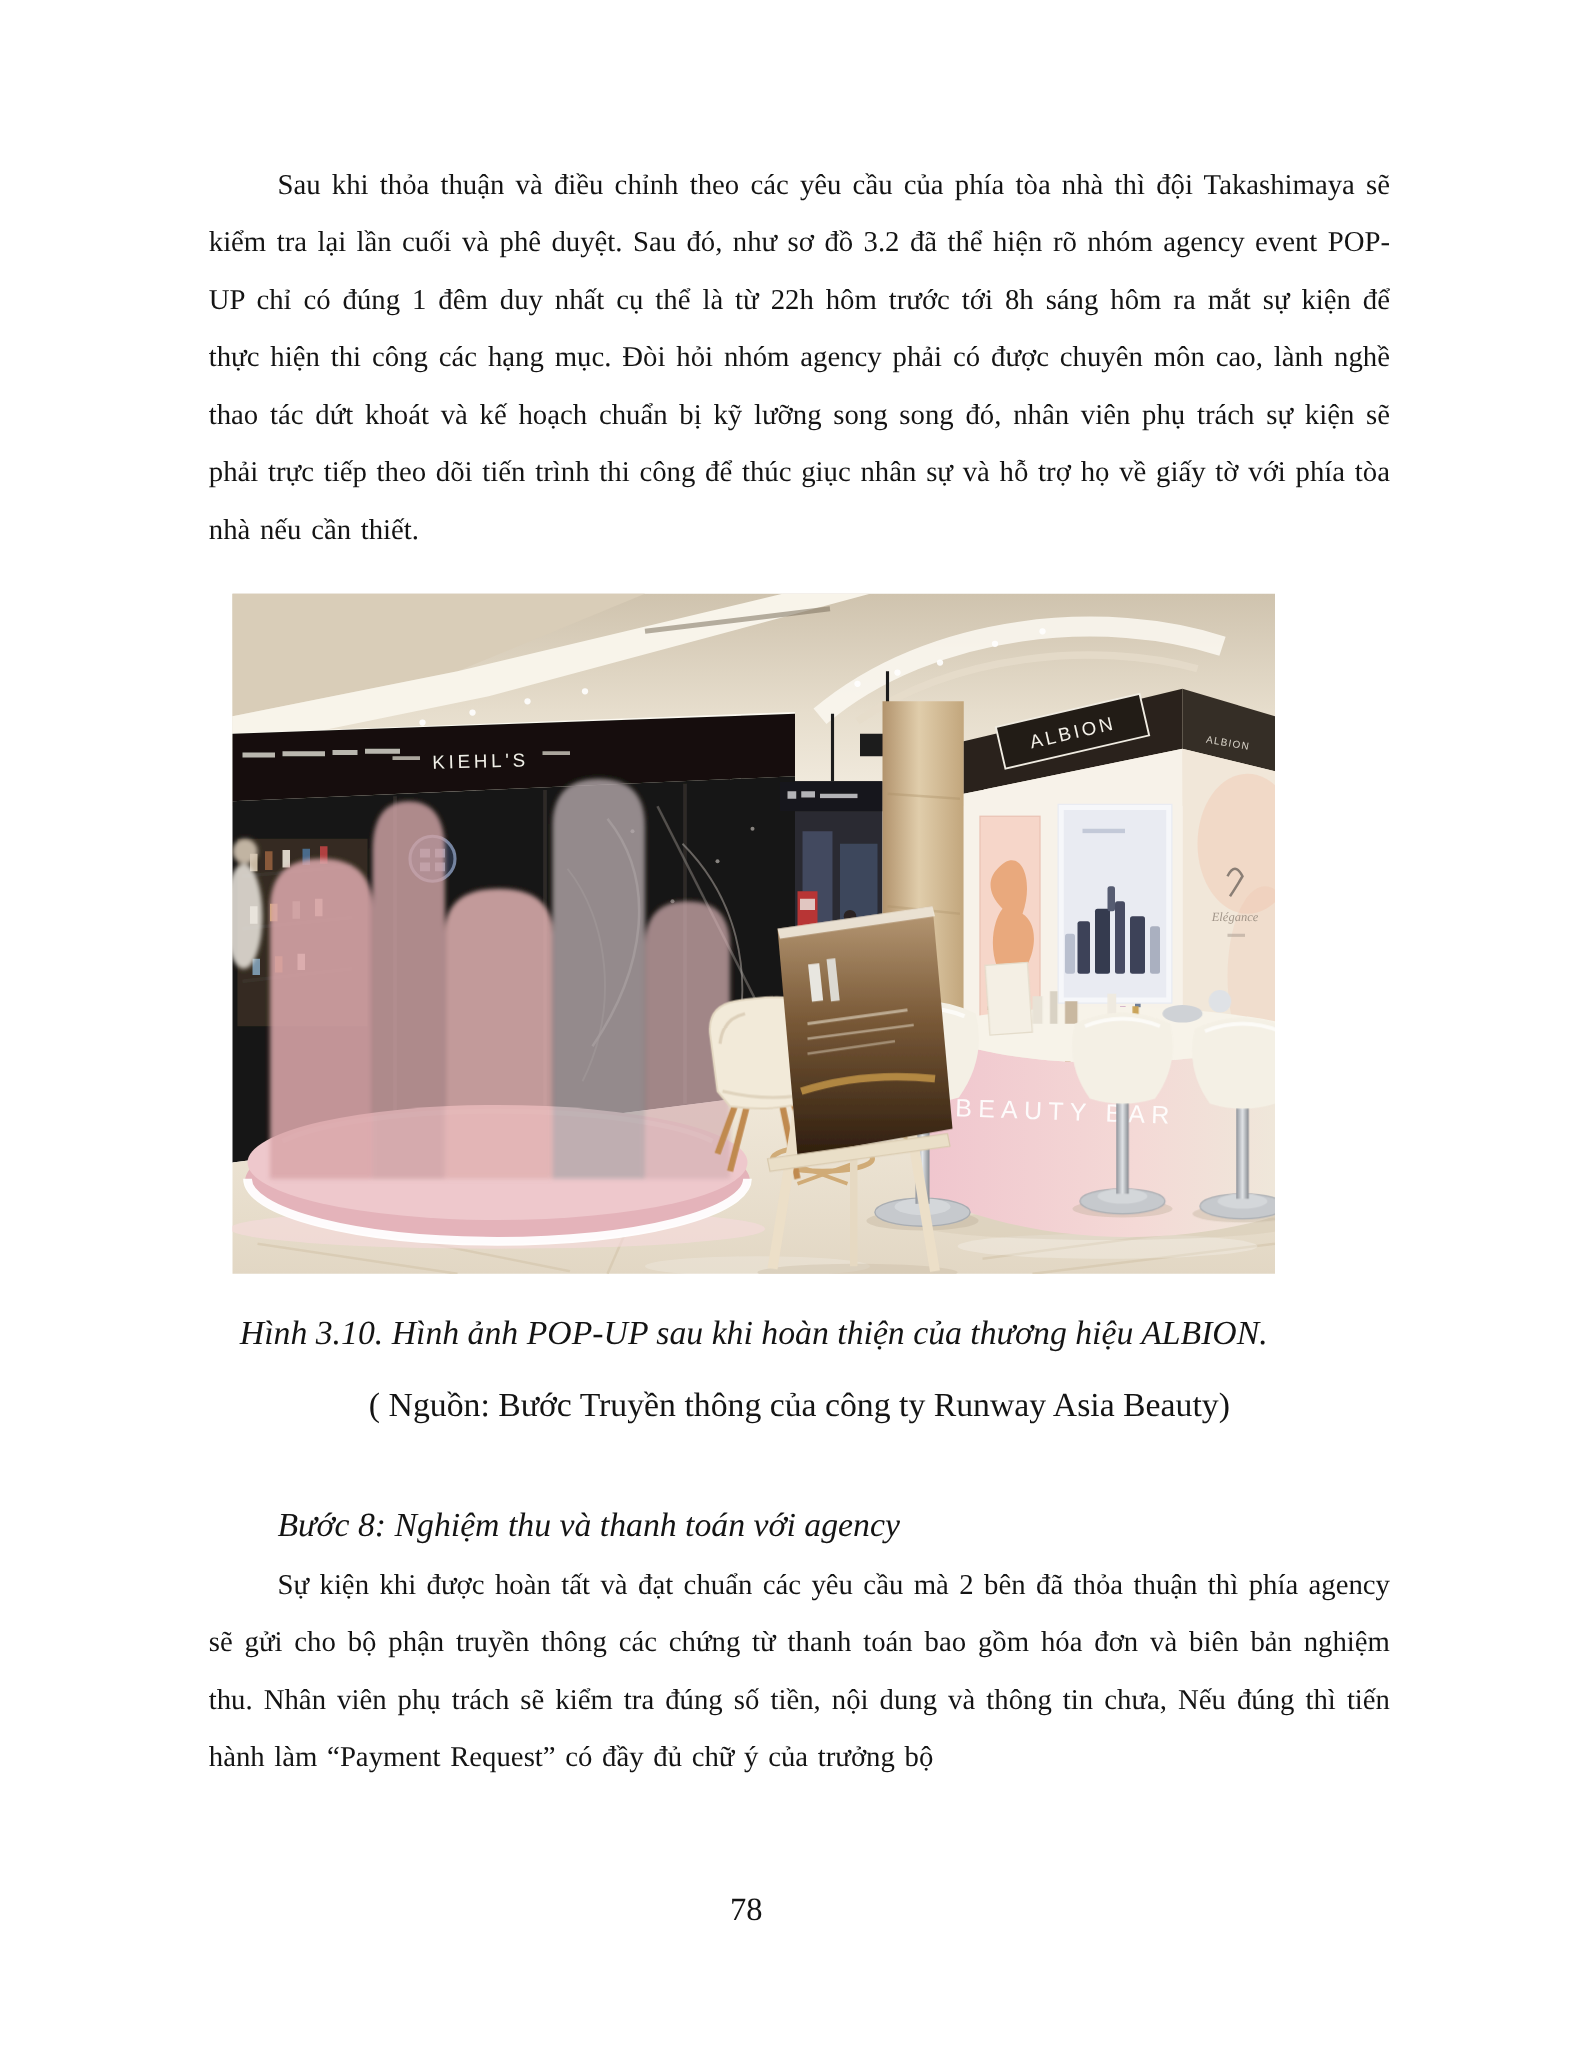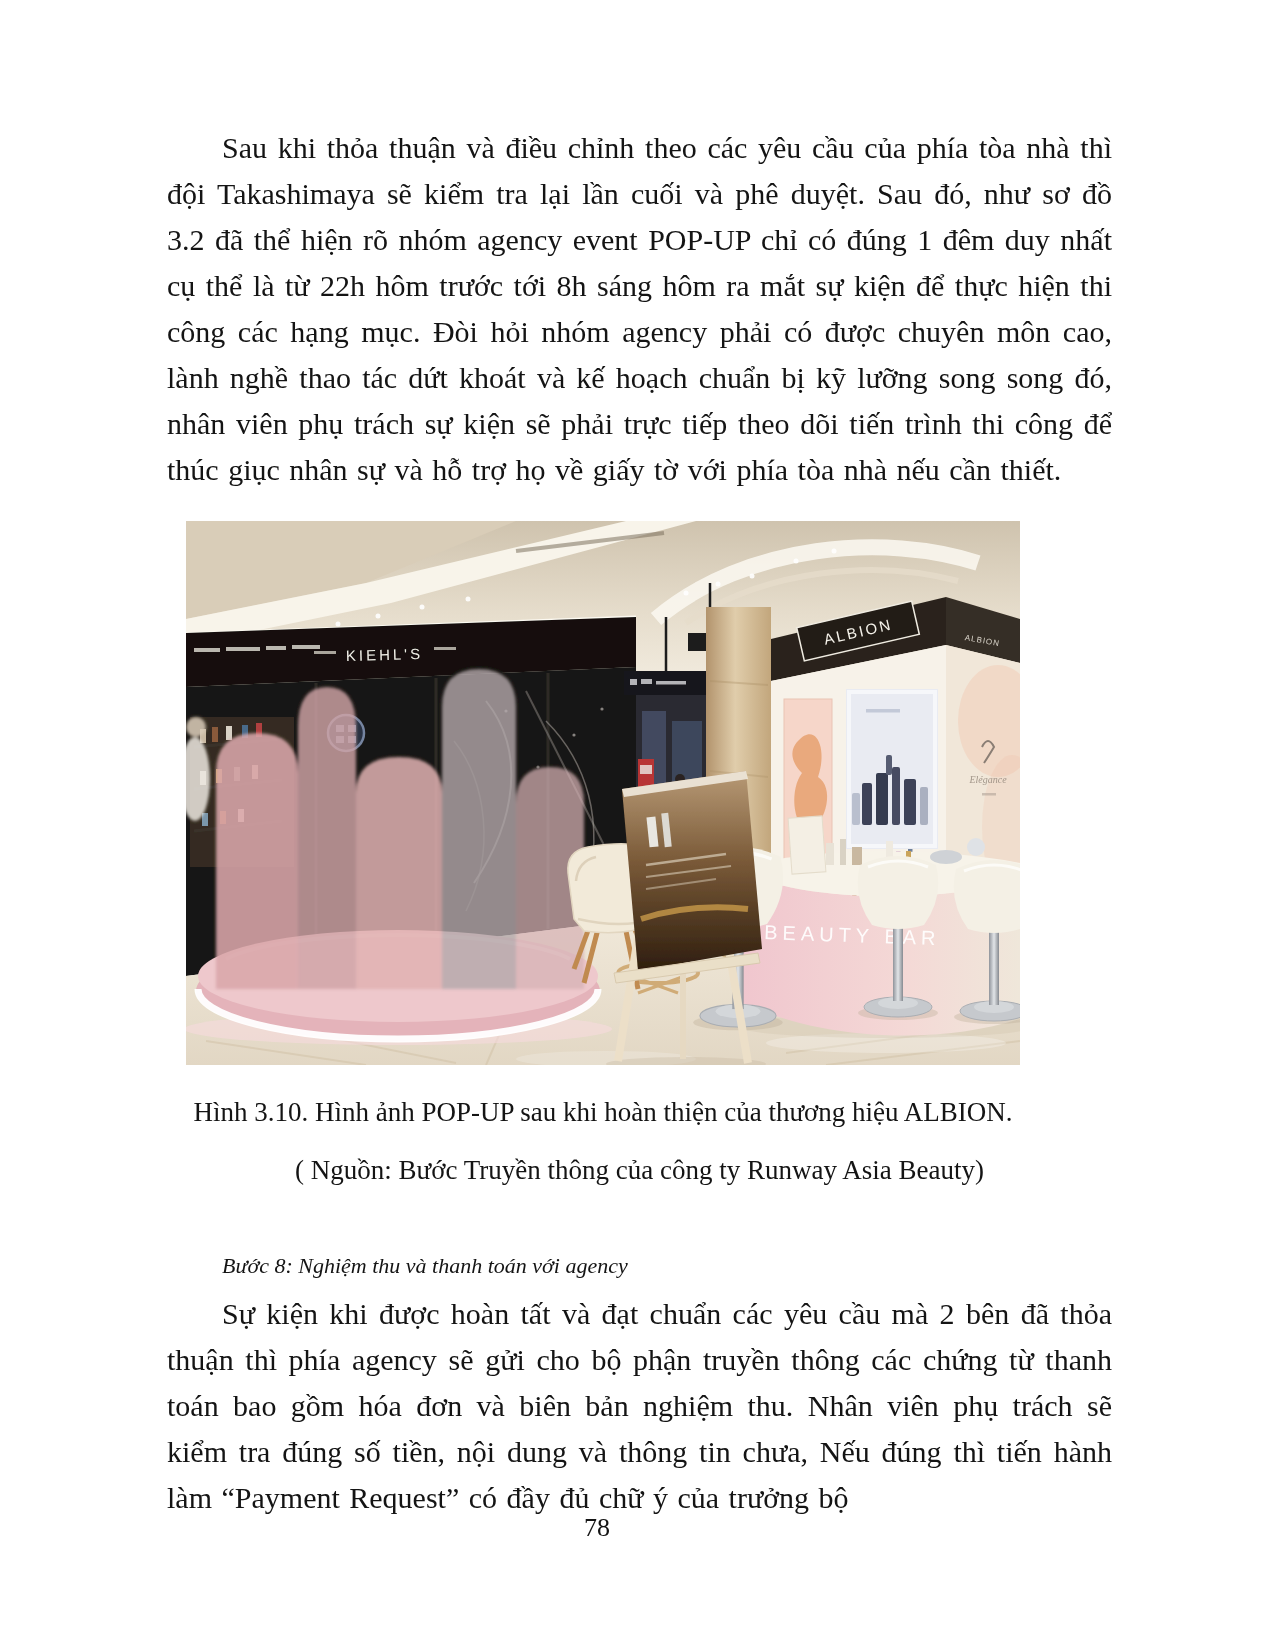--- a/index.html
+++ b/index.html
@@ -2,32 +2,32 @@
 <html><head>
 <meta charset="utf-8">
 <style>
   html,body{margin:0;padding:0;}
   body{
     width:1275px;height:1650px;position:relative;background:#ffffff;
     font-family:"Liberation Serif", serif;color:#141414;overflow:hidden;
   }
   .content{position:absolute;left:167px;top:0;width:945px;}
   p.body{
-    font-size:30px;line-height:46px;text-align:justify;text-indent:55px;
+    font-size:23px;line-height:46px;text-align:justify;text-indent:55px;
     margin:0;word-spacing:2px;
   }
   #para1{margin-top:125px;}
   figure{margin:28px 0 0 19px;width:834px;padding:0;}
   .photo-frame{width:834px;height:544px;display:block;}
   .caption{
-    margin-top:24px;text-align:center;font-size:27px;line-height:46px;
+    margin-top:24px;text-align:center;font-style:italic;font-size:27px;line-height:46px;
   }
   .source-line{margin-top:12px;text-align:center;font-size:27px;line-height:46px;}
   .section-heading{
-    margin-top:50px;font-style:italic;font-size:22px;line-height:46px;text-indent:55px;
+    margin-top:50px;font-style:italic;font-size:27px;line-height:46px;text-indent:55px;
   }
   #para2{margin-top:2px;}
   .page-number{
     position:absolute;top:1513px;left:0;width:1194px;text-align:center;
     font-size:26px;
   }
   svg text{font-family:"Liberation Sans", sans-serif;}
   svg .serif{font-family:"Liberation Serif", serif;}
 </style>
 </head>

